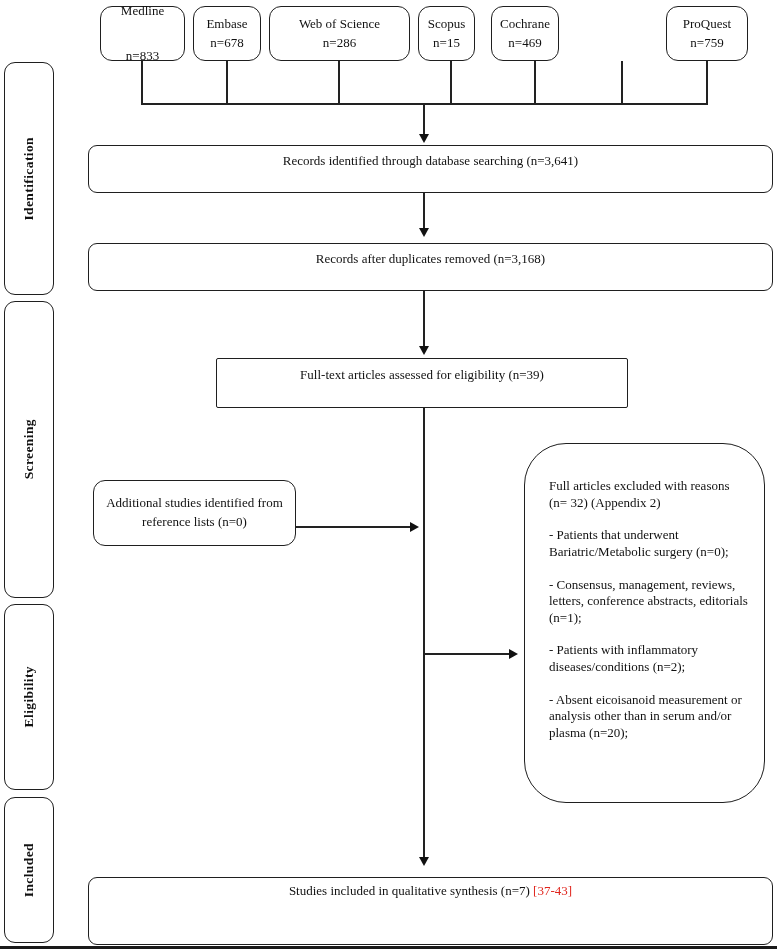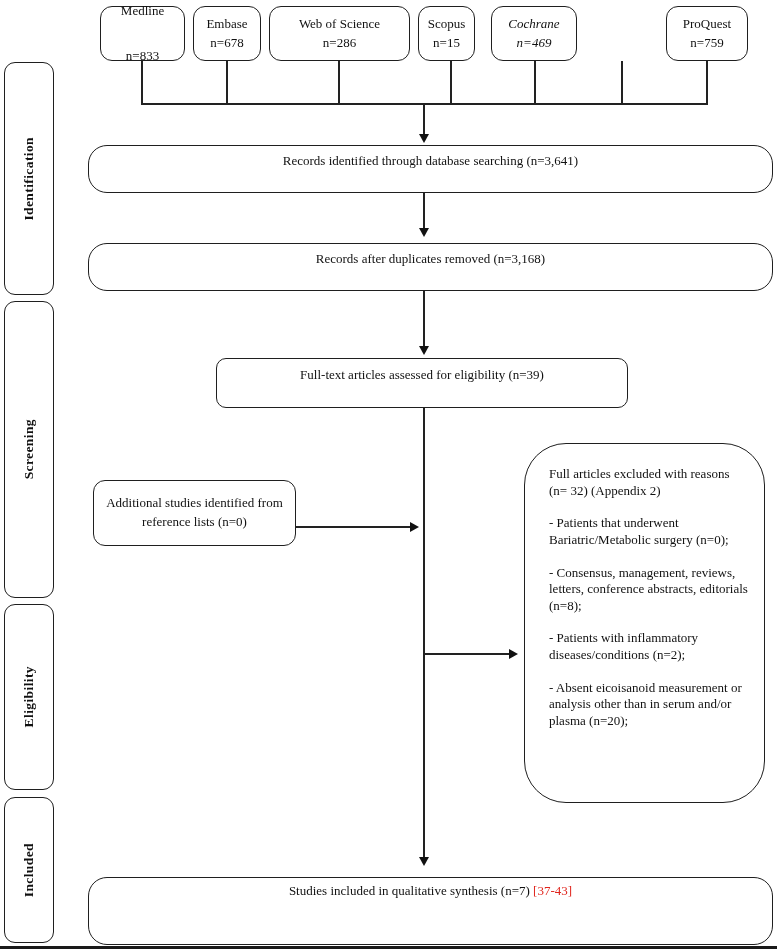--- a/index.html
+++ b/index.html
@@ -9,21 +9,21 @@
     overflow:hidden;
   }
   .box {
     position:absolute; box-sizing:border-box; background:#fff;
     border:1.5px solid #1f1f1f; text-align:center; font-size:13px; color:#111;
   }
   .src {
     border-radius:12px; display:flex; flex-direction:column;
     justify-content:center; line-height:1.4; height:55px; top:6px;
   }
-  .wide { left:88px; width:685px; height:48px; border-radius:19px; padding-top:7px; }
+  .wide { left:88px; width:685px; height:48px; border-radius:9px; padding-top:7px; }
   .stage {
     left:4px; width:50px; border-radius:11px;
     display:flex; align-items:center; justify-content:center;
   }
   .stage span {
     writing-mode:vertical-rl; transform:rotate(180deg);
     font-weight:bold; font-size:13.5px; letter-spacing:0.4px; white-space:nowrap;
   }
   .vline, .hline { position:absolute; background:#222; }
   .vline { width:2px; }
@@ -35,24 +35,24 @@
   }
   .arrow-right {
     position:absolute; width:0; height:0;
     border-top:5px solid transparent; border-bottom:5px solid transparent;
     border-left:9px solid #111;
   }
   #addl-box {
     left:93px; top:480px; width:203px; height:66px; border-radius:12px;
     display:flex; align-items:center; justify-content:center; line-height:1.45; padding:0 8px;
   }
-  #fulltext-box { left:216px; top:358px; width:412px; height:50px; border-radius:10px; padding-top:8px; }
+  #fulltext-box { left:216px; top:358px; width:412px; height:50px; border-radius:2px; padding-top:8px; }
   #excluded-box {
     left:524px; top:443px; width:241px; height:360px; border-radius:42px;
-    text-align:left; padding:22px 13px 0 24px; line-height:1.28; font-size:13px;
+    text-align:left; padding:34px 13px 0 24px; line-height:1.28; font-size:13px;
   }
   #excluded-box p { margin:16px 0 0 0; }
   #excluded-box .hdr { margin:0; }
   #included-box { top:877px; height:68px; padding-top:5px; }
   .ref-red { color:#e0241c; }
   #page-edge { position:absolute; left:0; top:946px; width:777px; height:3px; background:#1a1a1a; }
 </style>
 </head>
 <body>
 
@@ -80,21 +80,21 @@
     <span>n=678</span>
   </div>
   <div class="box src" style="left:269px; width:141px;">
     <span>Web of Science</span>
     <span>n=286</span>
   </div>
   <div class="box src" style="left:418px; width:57px;">
     <span>Scopus</span>
     <span>n=15</span>
   </div>
-  <div class="box src" style="left:491px; width:86px;font-style:italic;">
+  <div class="box src" style="left:491px; width:68px;">
     <span>Cochrane</span>
     <span>n=469</span>
   </div>
   <div class="box src" style="left:666px; width:82px;">
     <span>ProQuest</span>
     <span>n=759</span>
   </div>
 
   <div class="vline" style="left:141px; top:61px; height:44px;"></div>
   <div class="vline" style="left:226px; top:61px; height:44px;"></div>
@@ -135,21 +135,21 @@
   <div class="hline" style="left:296px; top:526px; width:114px;"></div>
   <div class="arrow-right" style="left:410px; top:522px;"></div>
 
   <div class="hline" style="left:424px; top:653px; width:85px;"></div>
   <div class="arrow-right" style="left:509px; top:649px;"></div>
 
   <div class="box" id="excluded-box">
     <p class="hdr">Full articles excluded with reasons</p>
     <p class="hdr">(n= 32) (Appendix 2)</p>
     <p>- Patients that underwent Bariatric/Metabolic surgery (n=0);</p>
-    <p>- Consensus, management, reviews, letters, conference abstracts, editorials (n=8);</p>
+    <p>- Consensus, management, reviews, letters, conference abstracts, editorials (n=1);</p>
     <p>- Patients with inflammatory diseases/conditions (n=2);</p>
     <p>- Absent eicoisanoid measurement or analysis other than in serum and/or plasma (n=20);</p>
   </div>
 
   <div class="box wide" id="included-box">
     <span>Studies included in qualitative synthesis (n=7) </span><span class="ref-red" style="color: rgb(224, 36, 28);">[37-43]</span>
   </div>
 
   <div id="page-edge"></div>
 </div>

